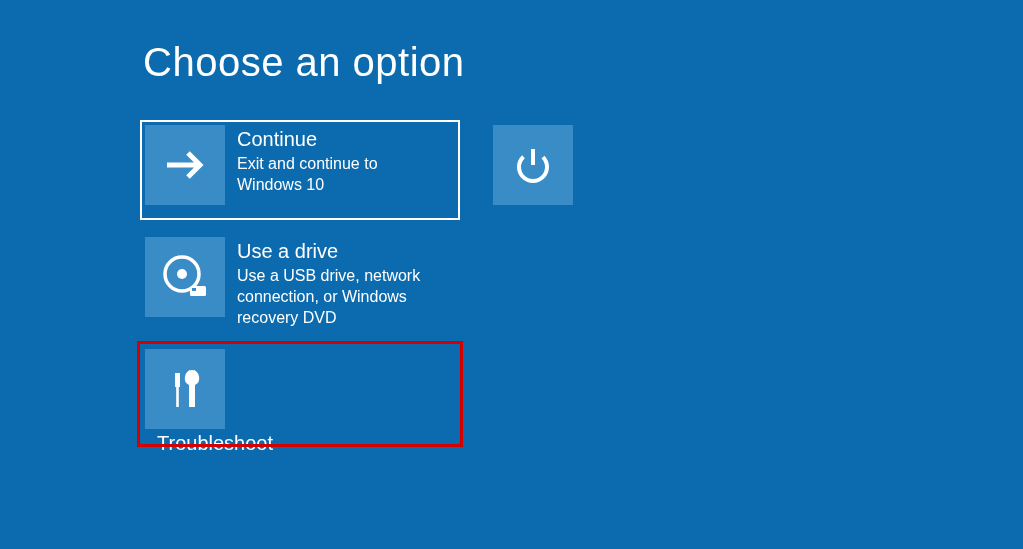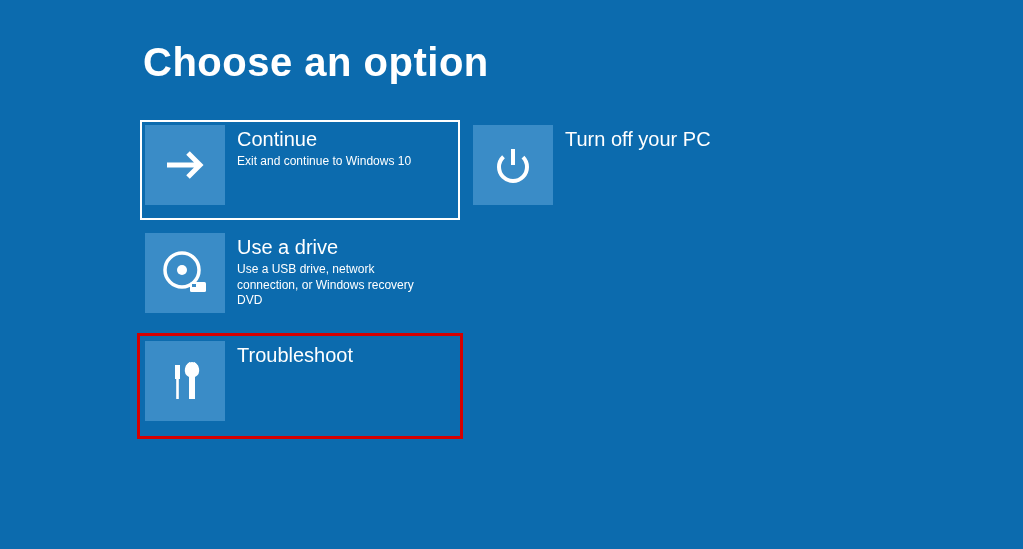--- a/index.html
+++ b/index.html
@@ -14,49 +14,49 @@
       font-family: "Segoe UI", "Segoe UI Light", Arial, sans-serif;
       color: #ffffff;
       overflow: hidden;
       position: relative;
     }
     .page-title {
       position: absolute;
       top: 40px;
       left: 143px;
       font-size: 40px;
-      font-weight: 700;
+      font-weight: 400;
       letter-spacing: 0.5px;
     }
     .options-container {
       position: absolute;
       top: 120px;
       left: 140px;
       width: 800px;
       display: grid;
       grid-template-columns: 320px 320px;
       grid-auto-rows: 100px;
       column-gap: 28px;
       row-gap: 12px;
-      gap: 8px;
     }
     .option-tile {
       display: flex;
       align-items: flex-start;
       padding: 5px;
       position: relative;
       cursor: pointer;
     }
     .option-tile.selected {
       border: 2px solid #ffffff;
       padding: 3px;
     }
     .option-tile.highlighted {
       outline: 3px solid #d40000;
       outline-offset: 0;
+      flex-direction: column;
     }
     .tile-icon {
       width: 80px;
       height: 80px;
       background-color: #3a8cc7;
       display: flex;
       align-items: center;
       justify-content: center;
       flex-shrink: 0;
     }
@@ -64,21 +64,21 @@
       padding: 2px 0 0 12px;
       display: flex;
       flex-direction: column;
     }
     .tile-title {
       font-size: 20px;
       font-weight: 300;
       line-height: 1.2;
     }
     .tile-desc {
-      font-size: 12px;
+      font-size: 16px;
       font-weight: 300;
       line-height: 1.3;
       margin-top: 3px;
       max-width: 200px;
     }
     svg {
       display: block;
     }
   </style>
 </head>
@@ -99,24 +99,20 @@
       <div class="tile-desc">Exit and continue to Windows 10</div>
     </div>
   </div>
 
   <div class="option-tile">
     <div class="tile-icon">
       <svg width="44" height="44" viewBox="0 0 44 44">
         <circle cx="22" cy="24" r="14" stroke="#ffffff" stroke-width="4" fill="none" stroke-dasharray="66 22" stroke-dashoffset="-11" transform="rotate(-90 22 24)"></circle>
         <line x1="22" y1="6" x2="22" y2="22" stroke="#ffffff" stroke-width="4"></line>
       </svg>
-    </div>
-    <div class="tile-content">
-      <div class="tile-title">Turn off your PC</div>
-      <div class="tile-desc"></div>
     </div>
   </div>
 
   <div class="option-tile" style="grid-column:1">
     <div class="tile-icon">
       <svg width="50" height="50" viewBox="0 0 50 50">
         <circle cx="22" cy="22" r="17" stroke="#ffffff" stroke-width="3.5" fill="none"></circle>
         <circle cx="22" cy="22" r="5" fill="#ffffff"></circle>
         <rect x="30" y="34" width="16" height="10" rx="1.5" fill="#ffffff"></rect>
         <rect x="32" y="36" width="4" height="3" fill="#3a8cc7"></rect>

